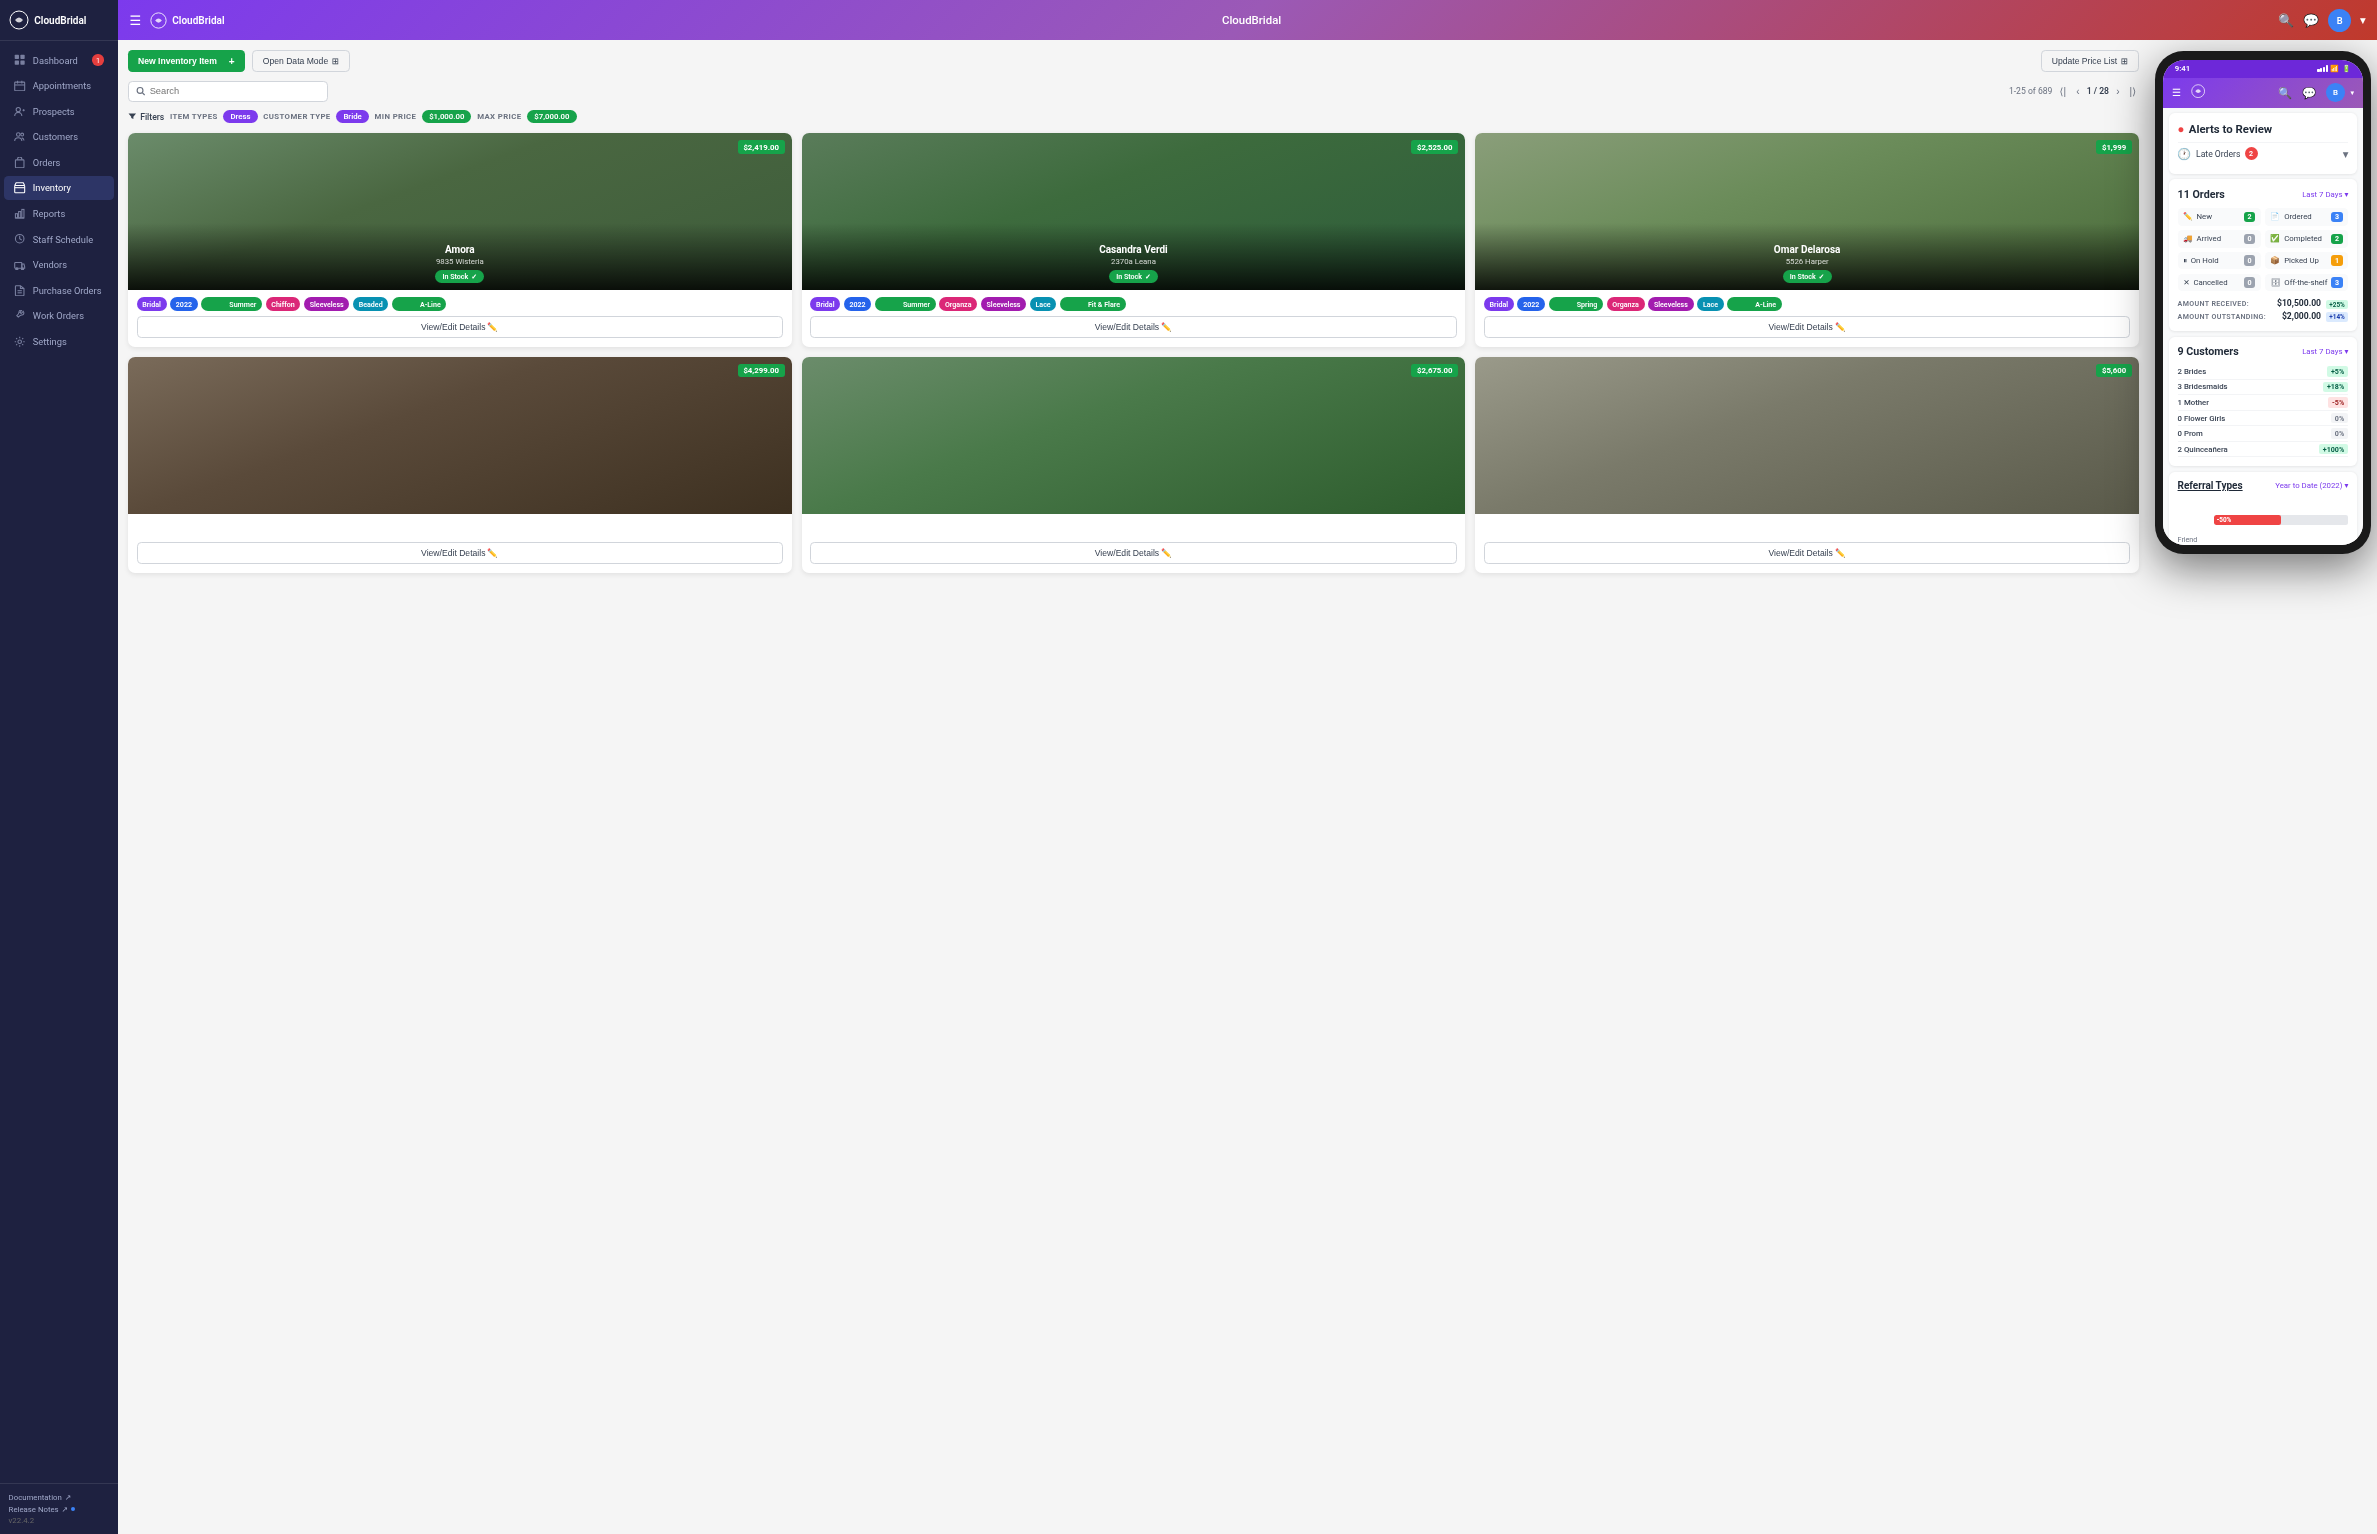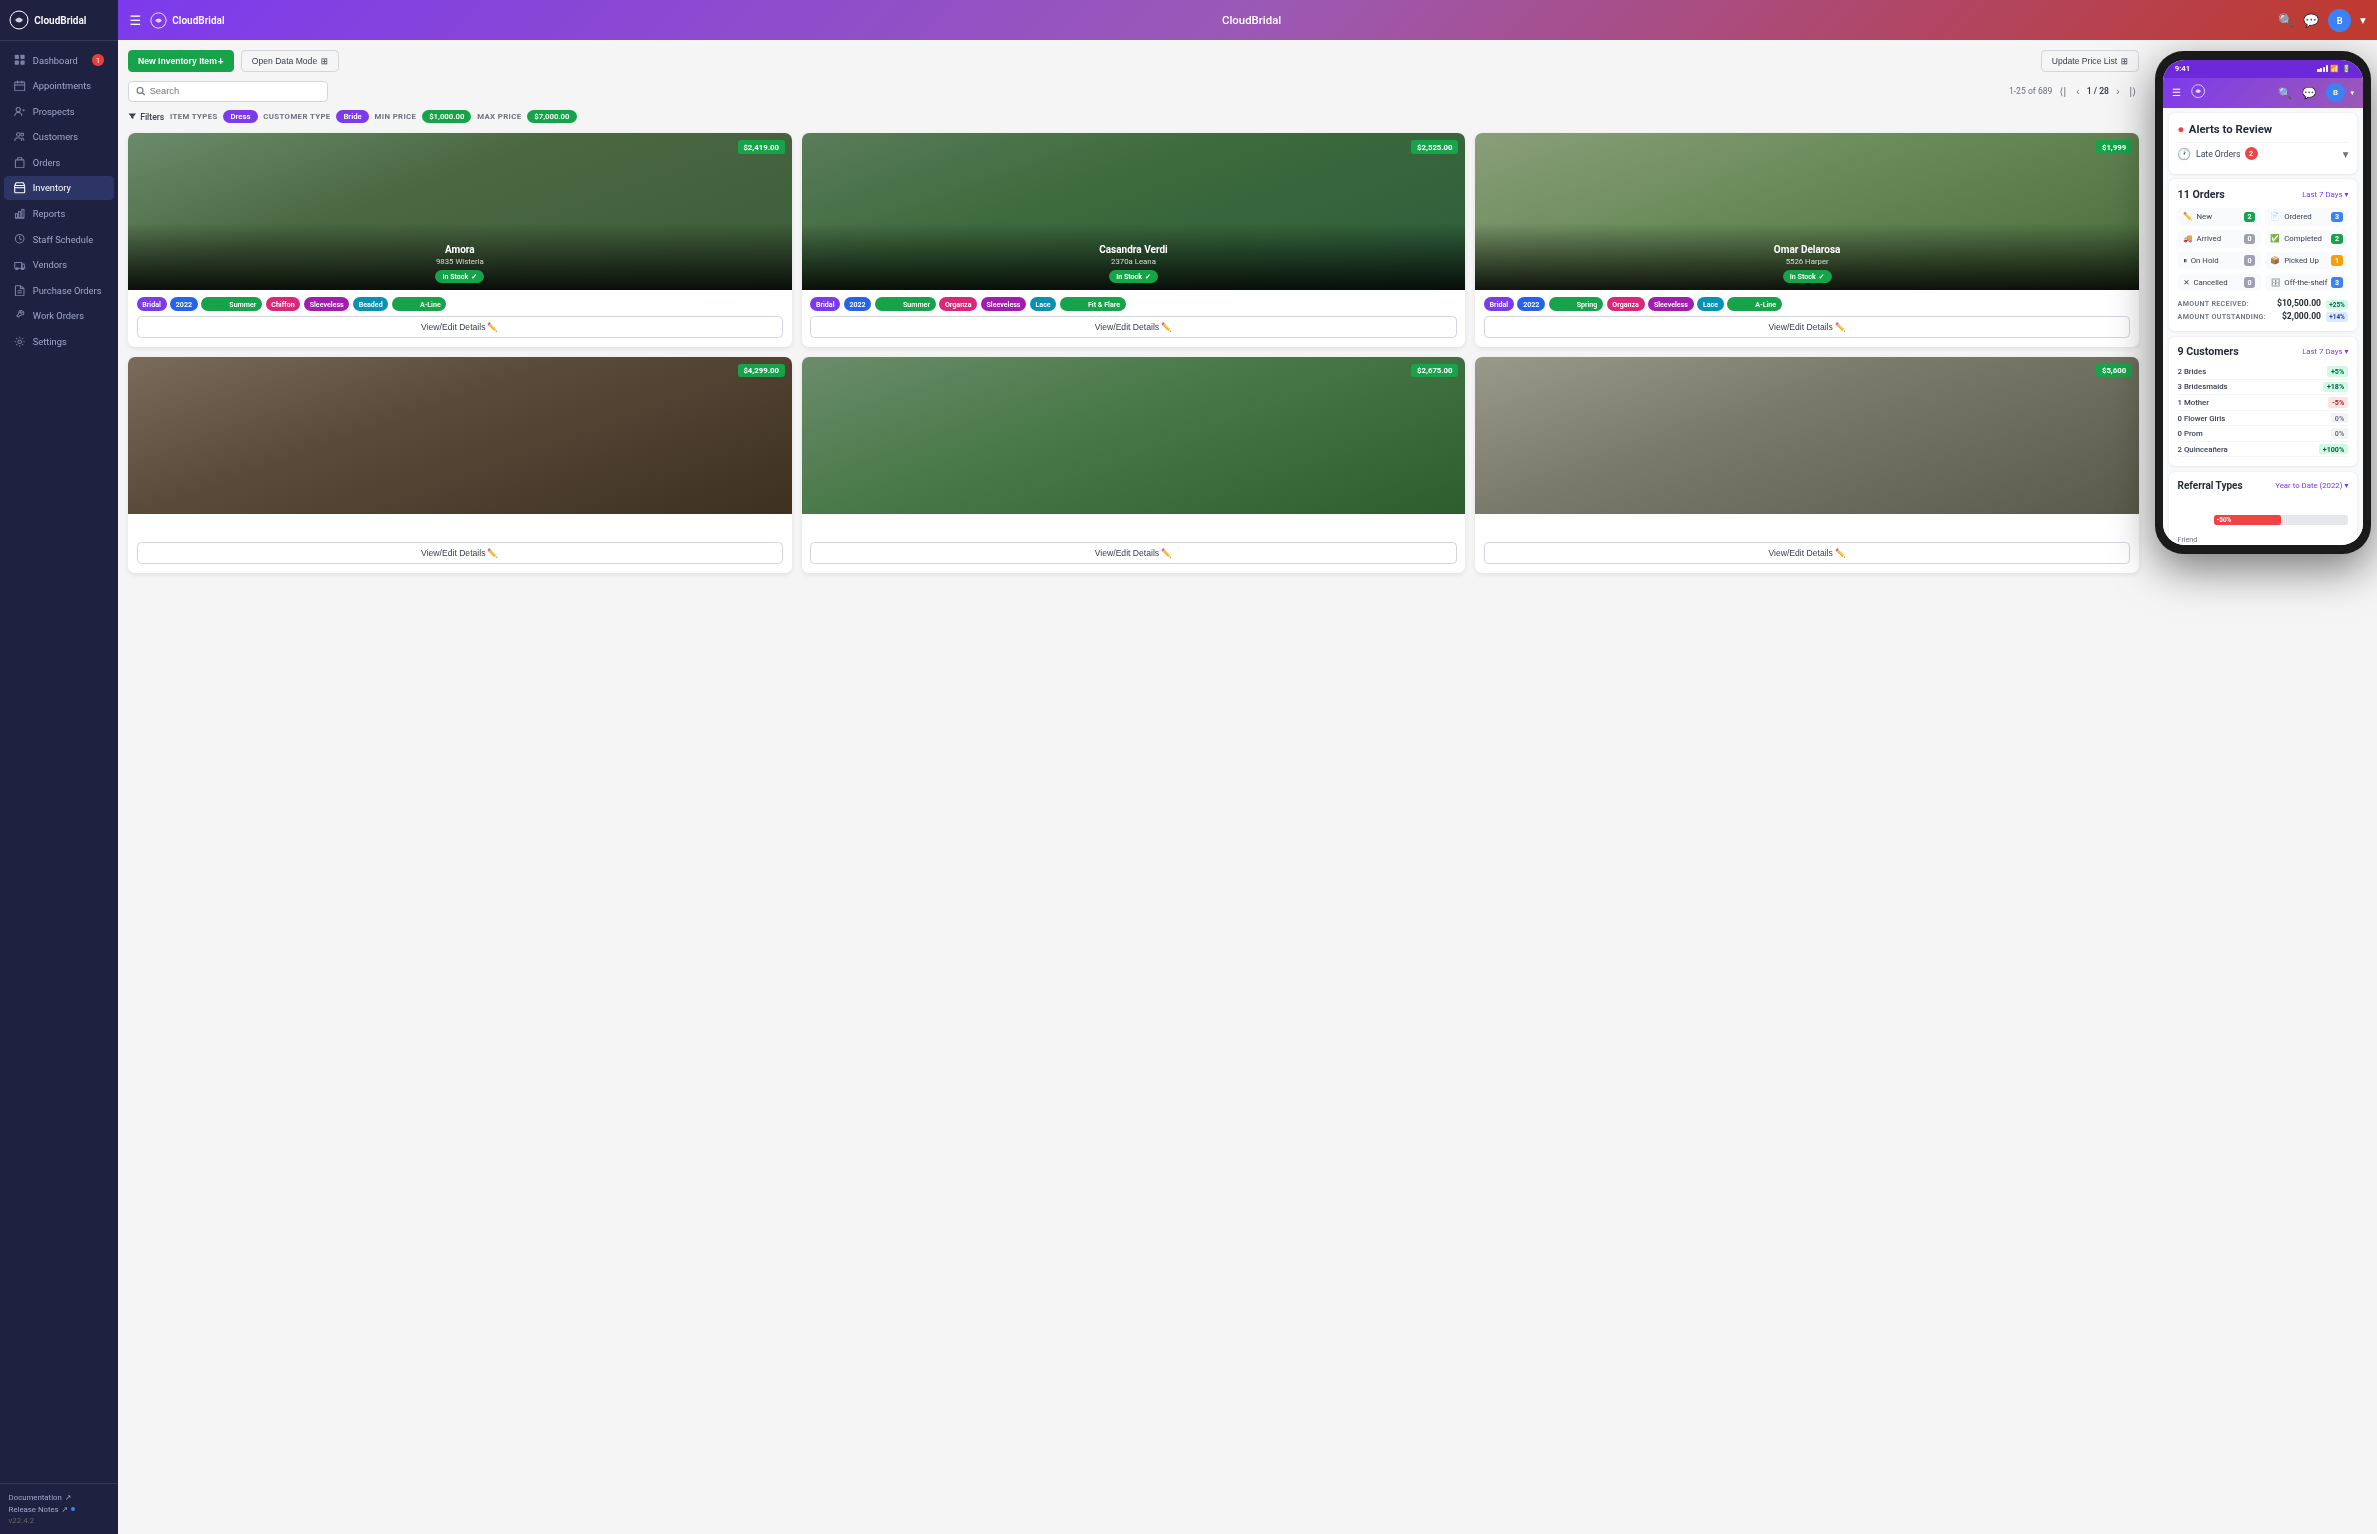--- a/index.html
+++ b/index.html
@@ -33,21 +33,21 @@
     .topbar-actions { display: flex; align-items: center; gap: 8.6px; }
     .topbar-icon { color: #fff; cursor: pointer; font-size: 13px; }
     .topbar-avatar { width: 23px; height: 23px; background: #3b82f6; border-radius: 50%; display: flex; align-items: center; justify-content: center; color: #fff; font-size: 9.3px; font-weight: 600; cursor: pointer; }
 
     
     .content { flex: 1; background: #f5f5f5; display: flex; overflow: hidden; }
     .inventory-panel { flex: 1; padding: 10px; overflow-y: auto; }
 
     
     .toolbar { display: flex; align-items: center; gap: 7.1px; margin-bottom: 8.6px; }
-    .btn-green { background: #16a34a; color: #fff; border: none; padding: 5.7px 10px; border-radius: 4.3px; font-size: 8.6px; font-weight: 600; cursor: pointer; display: flex; align-items: center; gap: 1px; }
+    .btn-green { background: #16a34a; color: #fff; border: none; padding: 5.7px 10px; border-radius: 4.3px; font-size: 8.6px; font-weight: 600; cursor: pointer; display: flex; align-items: center; gap: 12px; }
     .btn-outline { background: transparent; color: #374151; border: 1.4px solid #d1d5db; padding: 5px 10px; border-radius: 4.3px; font-size: 8.6px; font-weight: 500; cursor: pointer; display: flex; align-items: center; gap: 3.6px; }
     .btn-outline-blue { background: transparent; color: #374151; border: 1.4px solid #d1d5db; padding: 5px 10px; border-radius: 4.3px; font-size: 8.6px; font-weight: 500; cursor: pointer; display: flex; align-items: center; gap: 3.6px; margin-left: auto; }
 
     
     .search-row { display: flex; align-items: center; gap: 7.1px; margin-bottom: 8.6px; }
     .search-box { display: flex; align-items: center; border: 1.1px solid #d1d5db; border-radius: 4.3px; padding: 4.3px 7.1px; background: #fff; flex: 0 0 200px; gap: 4.3px; }
     .search-box input { border: none; outline: none; font-size: 9.3px; width: 100%; }
     .search-box svg { color: #6b7280; }
     .pagination { margin-left: auto; display: flex; align-items: center; gap: 4.3px; font-size: 8.6px; color: #6b7280; }
     .pagination-btn { border: none; background: none; cursor: pointer; color: #6b7280; font-size: 10px; padding: 1.4px 2.9px; }
@@ -625,21 +625,21 @@
                 <span class="customer-change" style="background:#f3f4f6;color:#6b7280;">0%</span>
               </div>
               <div class="customer-row">
                 <span class="customer-name">2 Quinceañera</span>
                 <span class="customer-change" style="background:#d1fae5;color:#065f46;">+100%</span>
               </div>
             </div>
 
             <div class="phone-section">
               <div class="referral-header">
-                <span style="font-size:10px;font-weight:700;color:#1f2937;">Referral Types</span>
+                <span style="font-size:10px;font-weight:700;color:#1f2937;text-decoration:underline;">Referral Types</span>
                 <div class="orders-period">
                   <span>Year to Date (2022)</span>
                   <span>▾</span>
                 </div>
               </div>
               <div class="referral-bar-row">
                 <span class="referral-label">Friend</span>
                 <div class="referral-bar-wrap">
                   <div class="referral-bar" style="width:50%;background:#ef4444;">
                     <span class="referral-bar-label">-50%</span>

